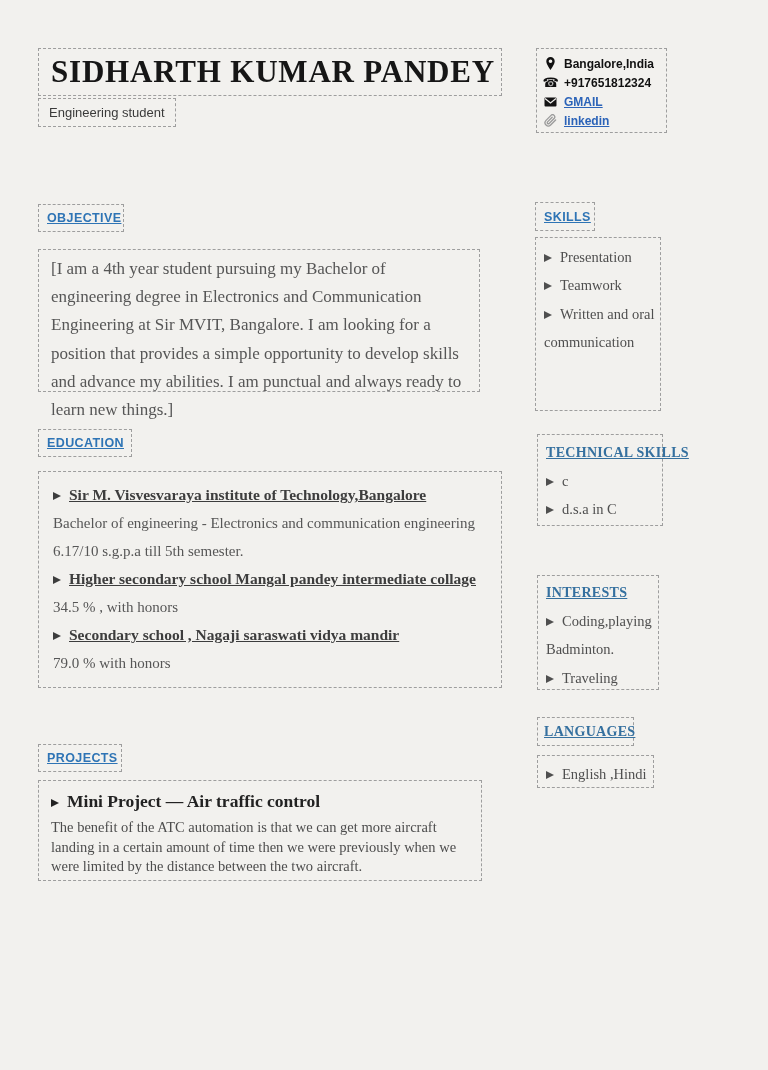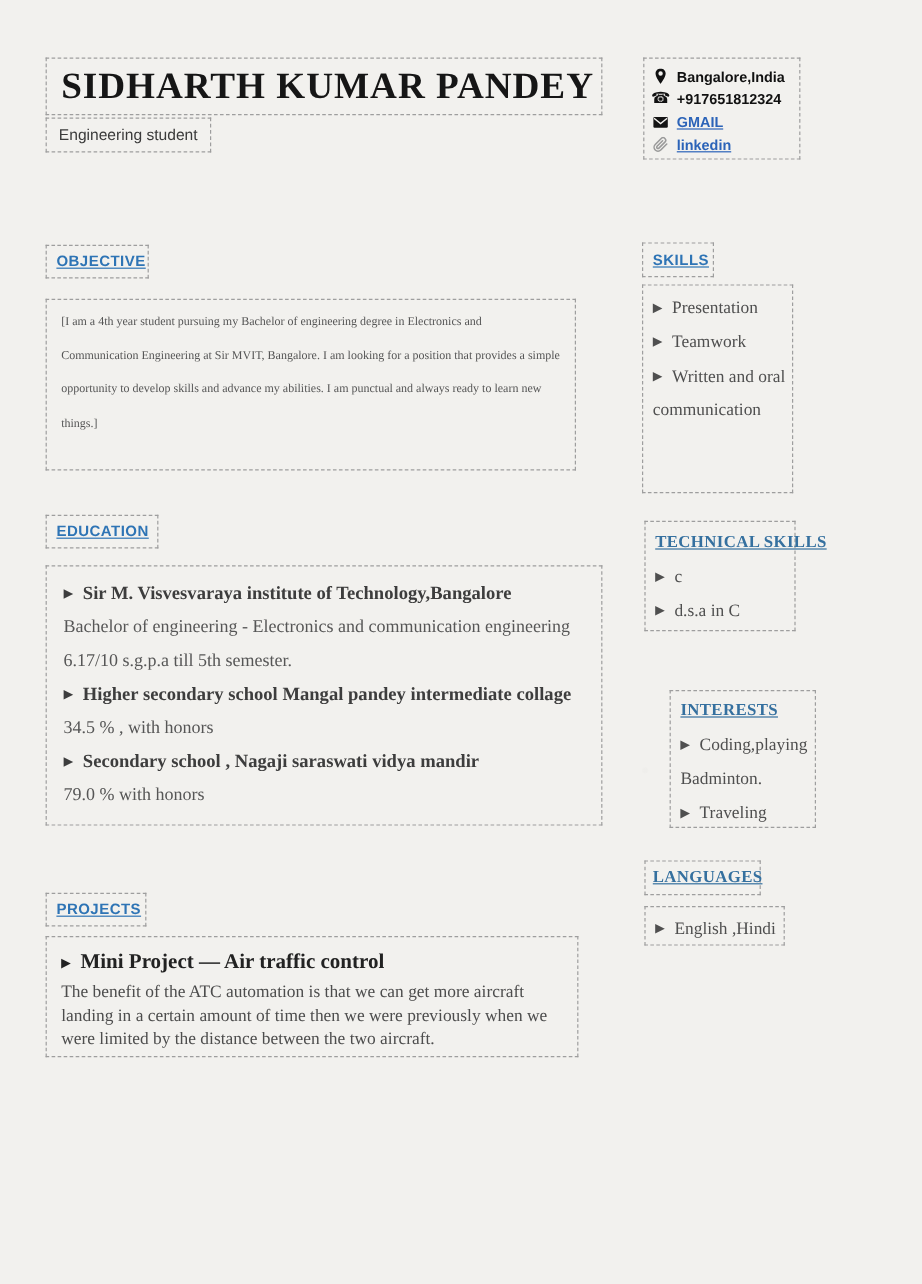--- a/index.html
+++ b/index.html
@@ -44,48 +44,48 @@
   .heading-sans {
     font-family:"Liberation Sans", sans-serif; font-weight:bold; font-size:12.5px;
     letter-spacing:0.4px; color:#2e74b5; text-decoration:underline; padding-left:8px; white-space:nowrap;
   }
   .heading-serif {
     font-family:"Liberation Serif", serif; font-weight:bold; font-size:14px;
     letter-spacing:0.3px; color:#35709f; text-decoration:underline; white-space:nowrap;
   }
 
   
-  .body-text { font-size:10px; color:#565656; line-height:28.2px; }
+  .body-text { font-size:17px; color:#565656; line-height:28.2px; }
   .arrow {
     display:inline-block; width:0; height:0;
     border-top:4px solid transparent; border-bottom:4px solid transparent;
     border-left:8px solid currentColor; margin-right:8px;
     position:relative; top:0px;
   }
-  .edu-title { font-size:15.5px; font-weight:bold; color:#3d3d3d; line-height:28px; }
+  .edu-title { font-size:15.5px; font-weight:bold; color:#3d3d3d; line-height:28px;text-decoration:underline; }
   .edu-detail { font-size:15px; color:#565656; line-height:28px; }
   .gap-top { margin-top:0; }
 
   .side-item { font-size:14.5px; color:#4f4f4f; line-height:28.3px; }
 
   .proj-title { font-size:17.5px; font-weight:bold; color:#222; line-height:27px; margin-bottom:3px; }
   .proj-desc { font-size:14.5px; color:#4d4d4d; line-height:19.5px; }
 
   
   .objective-heading { left:38px; top:204px; width:86px; height:28px; }
   .objective-box     { left:38px; top:249px; width:442px; height:143px; padding:5px 12px 0 12px; }
   .education-heading { left:38px; top:429px; width:94px; height:28px; }
   .education-box     { left:38px; top:471px; width:464px; height:217px; padding:9px 14px 0 14px; }
   .projects-heading  { left:38px; top:744px; width:84px; height:28px; }
   .projects-box      { left:38px; top:780px; width:444px; height:101px; padding:7px 12px 0 12px; }
 
   .skills-heading    { left:535px; top:202px; width:60px; height:29px; }
   .skills-box        { left:535px; top:237px; width:126px; height:174px; padding:5px 4px 0 8px; }
   .tech-box          { left:537px; top:434px; width:126px; height:92px; padding:8px 4px 0 8px; }
-  .interests-box     { left:558px; top:575px; width:122px; height:115px; padding:7px 4px 0 8px; }
+  .interests-box     { left:537px; top:575px; width:122px; height:115px; padding:7px 4px 0 8px; }
   .languages-heading { left:537px; top:717px; width:97px; height:29px; display:flex; align-items:center; padding-left:6px; }
   .languages-box     { left:537px; top:755px; width:117px; height:33px; padding:4px 4px 0 8px; }
 
   .tech-box .heading-serif, .interests-box .heading-serif { display:block; margin-bottom:6px; margin-top:2px; }
 </style>
 </head>
 <body>
 
 <div class="page">
 

